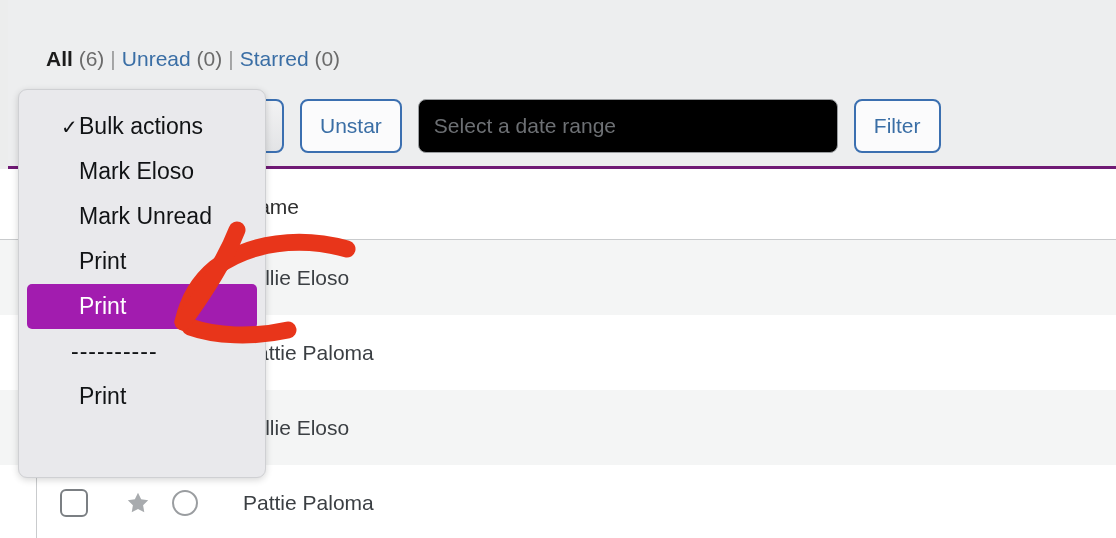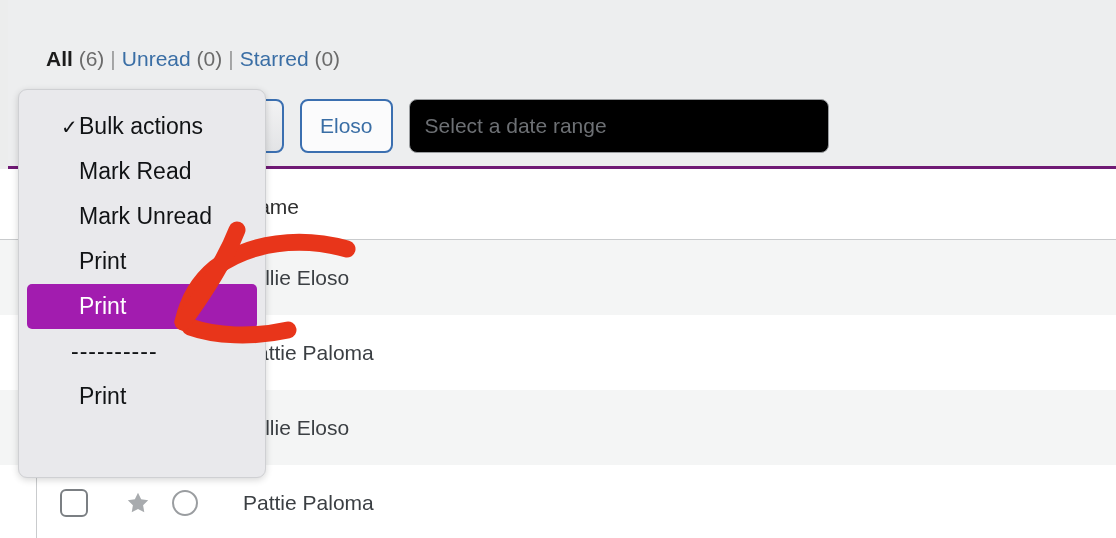--- a/index.html
+++ b/index.html
@@ -360,36 +360,37 @@
 
     <div class="view-links">
       <span><span class="vl-name is-active">All</span> <span class="vl-count">(6)</span></span><span class="vl-sep">|</span><span><span class="vl-name is-link">Unread</span> <span class="vl-count">(0)</span></span><span class="vl-sep">|</span><span><span class="vl-name is-link">Starred</span> <span class="vl-count">(0)</span></span>
     </div>
 
     <div class="controls-row">
       <div class="bulk-select">
         <span>Bulk actions</span>
       </div>
 
-      <div class="btn">Eloso</div>
+      <div class="btn">Unstar</div>
 
       <input class="date-input" type="text" placeholder="Select a date range" style="">
 
+      <div class="btn">Filter</div>
     </div>
   </div>
 
   <div class="menu">
 
     <div class="menu-item has-check">
       <span class="check-glyph">✓</span>
       <span>Bulk actions</span>
     </div>
 
     <div class="menu-item has-check">
-      <span>Mark Read</span>
+      <span>Mark Eloso</span>
     </div>
 
     <div class="menu-item has-check">
       <span>Mark Unread</span>
     </div>
 
     <div class="menu-item has-check">
       <span>Print</span>
     </div>
 

